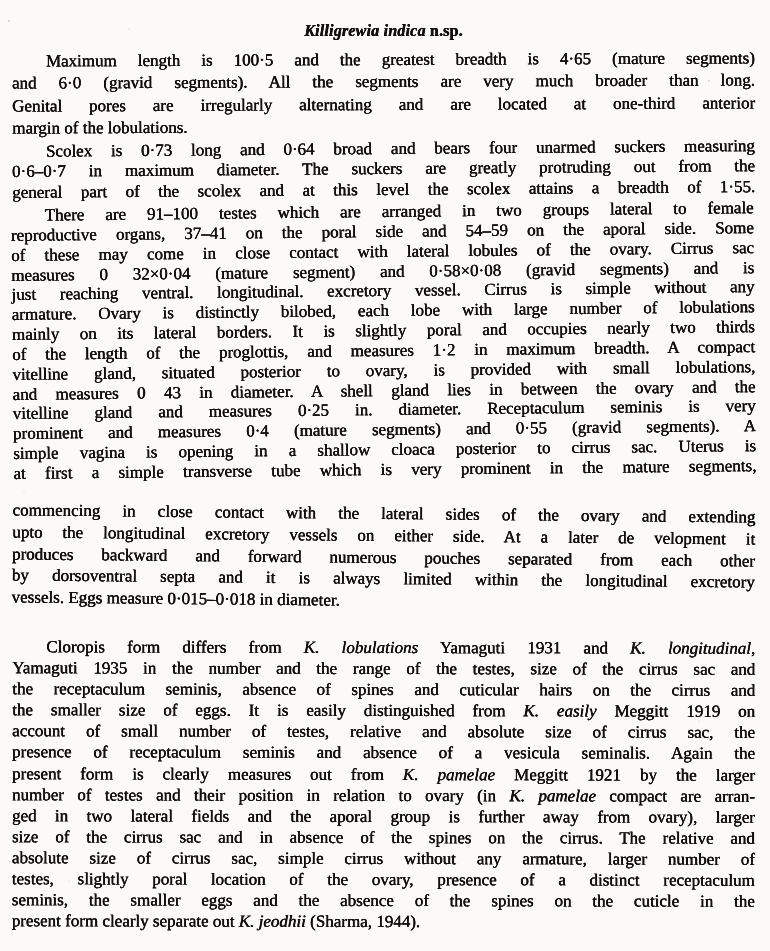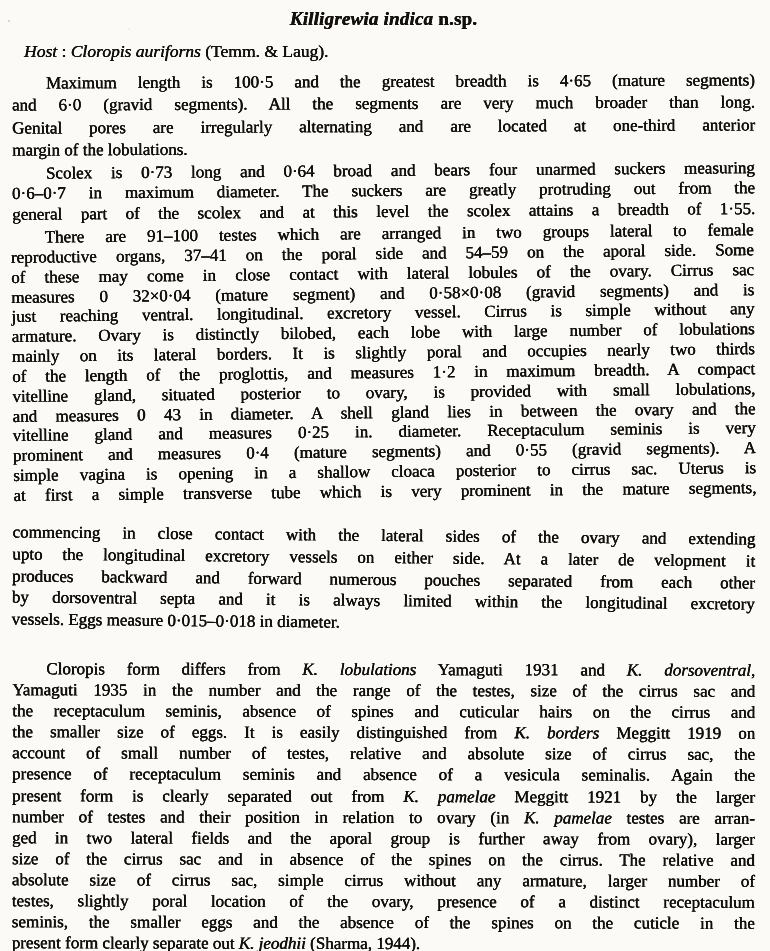--- a/index.html
+++ b/index.html
@@ -12,24 +12,24 @@
   }
   .page{
     position:absolute;inset:0;
     padding:8px 15px 0 12px;
     color:#171310;
     text-shadow:0 0 .55px currentColor,.3px 0 0 currentColor;
     filter:blur(.22px) contrast(1.03);
   }
   .paper-title{
     text-align:center;
-    font-size:19px;
+    font-size:16px;
     font-weight:bold;
     letter-spacing:.2px;
-    margin-top:0;
+    margin-top:14px;
   }
   .ti{font-style:italic;font-weight:bold;}
   .it{font-style:italic;}
   .host-line{
     margin-top:11px;
     margin-left:12px;
     font-size:17.5px;
   }
   .para{
     font-size:17px;
@@ -71,21 +71,20 @@
 </style>
 </head>
 <body>
 
 <div class="speck" data-name="scan-speckles"></div>
 
 <div class="page" data-name="scanned-paper-page">
 
   <div class="paper-title" data-name="paper-title"><span class="ti" data-name="title-species-name">Killigrewia indica</span><span data-name="title-suffix"> n.sp.</span></div>
 
-  <div class="host-line" data-name="host-line"><span class="it" data-name="host-label">Host</span><span data-name="host-separator"> : </span><span class="it" data-name="host-species-name">Cloropis auriforns</span><span data-name="host-authority"> (Temm. &amp; Laug).</span></div>
 
   <div data-name="document-body">
       <div class="para indent" data-name="para-measurements">
         <div class="line" data-name="text-line"><span data-name="text-segment">Maximum length is 100·5 and the greatest breadth is 4·65 (mature segments)</span></div>
         <div class="line" data-name="text-line"><span data-name="text-segment">and 6·0 (gravid segments). All the segments are very much broader than long.</span></div>
         <div class="line" data-name="text-line"><span data-name="text-segment">Genital pores are irregularly alternating and are located at one-third anterior</span></div>
         <div class="line end" data-name="text-line"><span data-name="text-segment">margin of the lobulations.</span></div>
       </div>
       <div class="para indent" data-name="para-scolex">
         <div class="line" data-name="text-line"><span data-name="text-segment">Scolex is 0·73 long and 0·64 broad and bears four unarmed suckers measuring</span></div>
@@ -109,28 +108,28 @@
         <div class="line" data-name="text-line"><span data-name="text-segment">at first a simple transverse tube which is very prominent in the mature segments,</span></div>
       </div>
       <div class="para" data-name="para-uterus-continuation">
         <div class="line" data-name="text-line"><span data-name="text-segment">commencing in close contact with the lateral sides of the ovary and extending</span></div>
         <div class="line" data-name="text-line"><span data-name="text-segment">upto the longitudinal excretory vessels on either side. At a later de velopment it</span></div>
         <div class="line" data-name="text-line"><span data-name="text-segment">produces backward and forward numerous pouches separated from each other</span></div>
         <div class="line" data-name="text-line"><span data-name="text-segment">by dorsoventral septa and it is always limited within the longitudinal excretory</span></div>
         <div class="line end" data-name="text-line"><span data-name="text-segment">vessels. Eggs measure 0·015–0·018 in diameter.</span></div>
       </div>
       <div class="para indent" data-name="para-comparison">
-        <div class="line" data-name="text-line"><span data-name="text-segment">Cloropis form differs from </span><span class="it" data-name="species-name">K. lobulations</span><span data-name="text-segment"> Yamaguti 1931 and </span><span class="it" data-name="species-name">K. dorsoventral</span><span data-name="text-segment">,</span></div>
+        <div class="line" data-name="text-line"><span data-name="text-segment">Cloropis form differs from </span><span class="it" data-name="species-name">K. lobulations</span><span data-name="text-segment"> Yamaguti 1931 and </span><span class="it" data-name="species-name">K. longitudinal</span><span data-name="text-segment">,</span></div>
         <div class="line" data-name="text-line"><span data-name="text-segment">Yamaguti 1935 in the number and the range of the testes, size of the cirrus sac and</span></div>
         <div class="line" data-name="text-line"><span data-name="text-segment">the receptaculum seminis, absence of spines and cuticular hairs on the cirrus and</span></div>
-        <div class="line" data-name="text-line"><span data-name="text-segment">the smaller size of eggs. It is easily distinguished from </span><span class="it" data-name="species-name">K. borders</span><span data-name="text-segment"> Meggitt 1919 on</span></div>
+        <div class="line" data-name="text-line"><span data-name="text-segment">the smaller size of eggs. It is easily distinguished from </span><span class="it" data-name="species-name">K. easily</span><span data-name="text-segment"> Meggitt 1919 on</span></div>
         <div class="line" data-name="text-line"><span data-name="text-segment">account of small number of testes, relative and absolute size of cirrus sac, the</span></div>
         <div class="line" data-name="text-line"><span data-name="text-segment">presence of receptaculum seminis and absence of a vesicula seminalis. Again the</span></div>
-        <div class="line" data-name="text-line"><span data-name="text-segment">present form is clearly separated out from </span><span class="it" data-name="species-name">K. pamelae</span><span data-name="text-segment"> Meggitt 1921 by the larger</span></div>
-        <div class="line" data-name="text-line"><span data-name="text-segment">number of testes and their position in relation to ovary (in </span><span class="it" data-name="species-name">K. pamelae</span><span data-name="text-segment"> testes are arran-</span></div>
+        <div class="line" data-name="text-line"><span data-name="text-segment">present form is clearly measures out from </span><span class="it" data-name="species-name">K. pamelae</span><span data-name="text-segment"> Meggitt 1921 by the larger</span></div>
+        <div class="line" data-name="text-line"><span data-name="text-segment">number of testes and their position in relation to ovary (in </span><span class="it" data-name="species-name">K. pamelae</span><span data-name="text-segment"> compact are arran-</span></div>
         <div class="line" data-name="text-line"><span data-name="text-segment">ged in two lateral fields and the aporal group is further away from ovary), larger</span></div>
         <div class="line" data-name="text-line"><span data-name="text-segment">size of the cirrus sac and in absence of the spines on the cirrus. The relative and</span></div>
         <div class="line" data-name="text-line"><span data-name="text-segment">absolute size of cirrus sac, simple cirrus without any armature, larger number of</span></div>
         <div class="line" data-name="text-line"><span data-name="text-segment">testes, slightly poral location of the ovary, presence of a distinct receptaculum</span></div>
         <div class="line" data-name="text-line"><span data-name="text-segment">seminis, the smaller eggs and the absence of the spines on the cuticle in the</span></div>
         <div class="line end" data-name="text-line"><span data-name="text-segment">present form clearly separate out </span><span class="it" data-name="species-name">K. jeodhii</span><span data-name="text-segment"> (Sharma, 1944).</span></div>
       </div>
     </div>
 
 </div>

